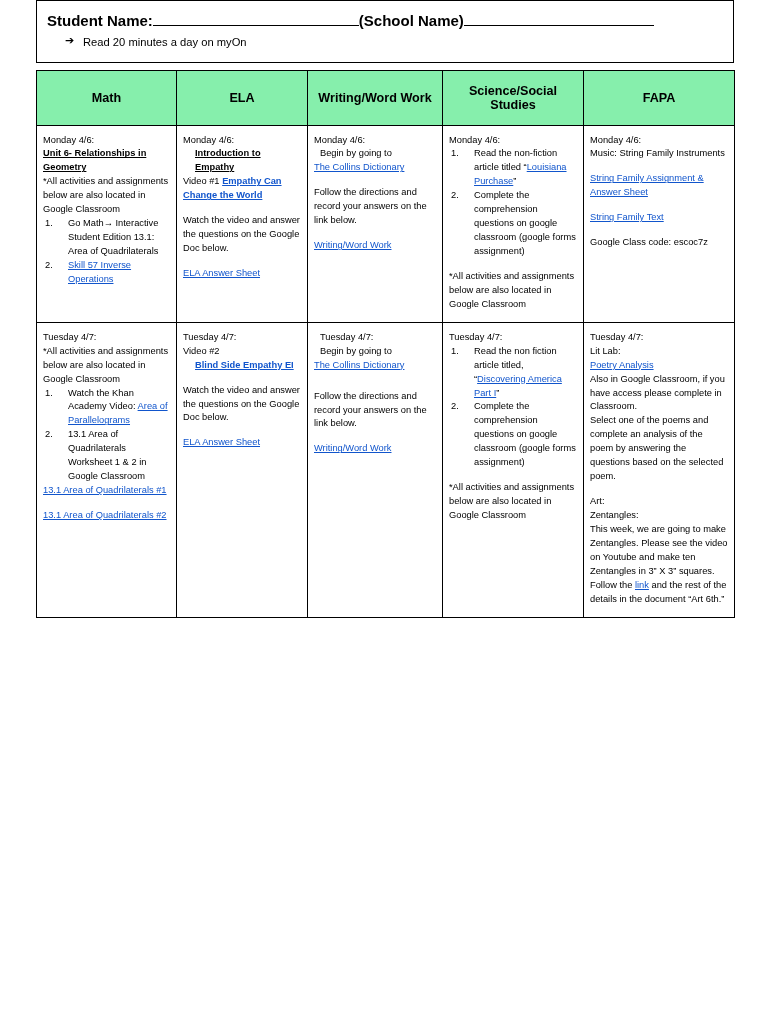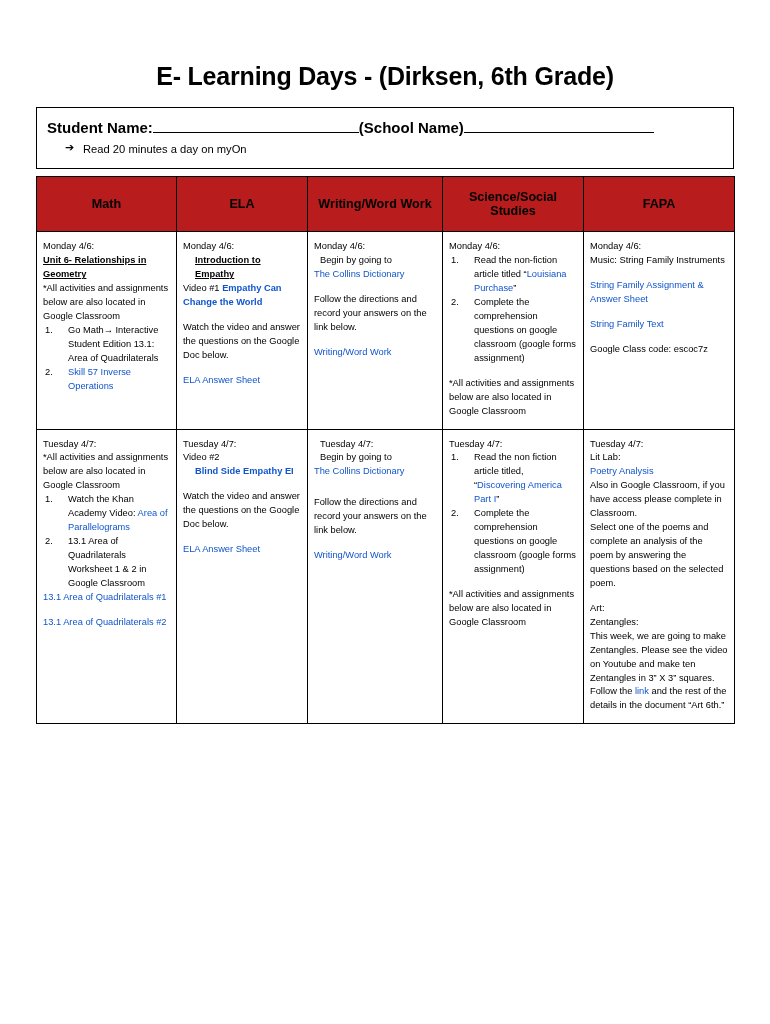--- a/index.html
+++ b/index.html
@@ -77,21 +77,21 @@
     border-collapse: collapse;
     margin-top: 7px;
     table-layout: fixed;
   }
   table.grid th, table.grid td {
     border: 1px solid #000;
     vertical-align: top;
     box-sizing: border-box;
   }
   table.grid thead th {
-    background: #b91c1c;
+    background: #86efac;
     text-align: center;
     font-size: 12.6px;
     font-weight: bold;
     padding: 13px 2px 13px 2px;
     vertical-align: middle;
     border-bottom: 1.6px solid #000;
     margin-top: 28px;
   }
   table.grid tbody td {
     padding: 8px 6px 10px 6px;
@@ -102,20 +102,21 @@
   .col-ela   { width: 131px; }
   .col-www   { width: 135px; }
   .col-sci   { width: 141px; }
   .col-fapa  { width: 151px; }
 
   .cell p { margin: 0; }
   .b  { font-weight: normal; }
   .bu { font-weight: bold; text-decoration: underline; }
   .lnk {
     color: #1155cc;
+    text-decoration: underline;
     cursor: pointer;
   }
   .lnk.b { font-weight: bold; }
   .sp { height: 11px; }
   .sp-sm { height: 6px; }
   .indent-1 { padding-left: 12px; }
   .indent-2 { padding-left: 6px; }
 
   ol.num {
     list-style: none;
@@ -135,21 +136,20 @@
     position: absolute;
     left: 2px;
     top: 0;
   }
 </style>
 </head>
 <body>
 
 <div class="page">
 
-  <div class="doc-title">E- Learning Days - (Dirksen, 6th Grade)</div>
 
   <div class="instructions">
     <span class="name-line"><span>Student Name:</span><span class="ul-fill blank1"></span><span>(School Name)</span><span class="ul-fill blank2"></span></span>
     <ul class="arrow-list">
       <li>Read 20 minutes a day on myOn</li>
     </ul>
   </div>
 
   <table class="grid">
     <colgroup>

